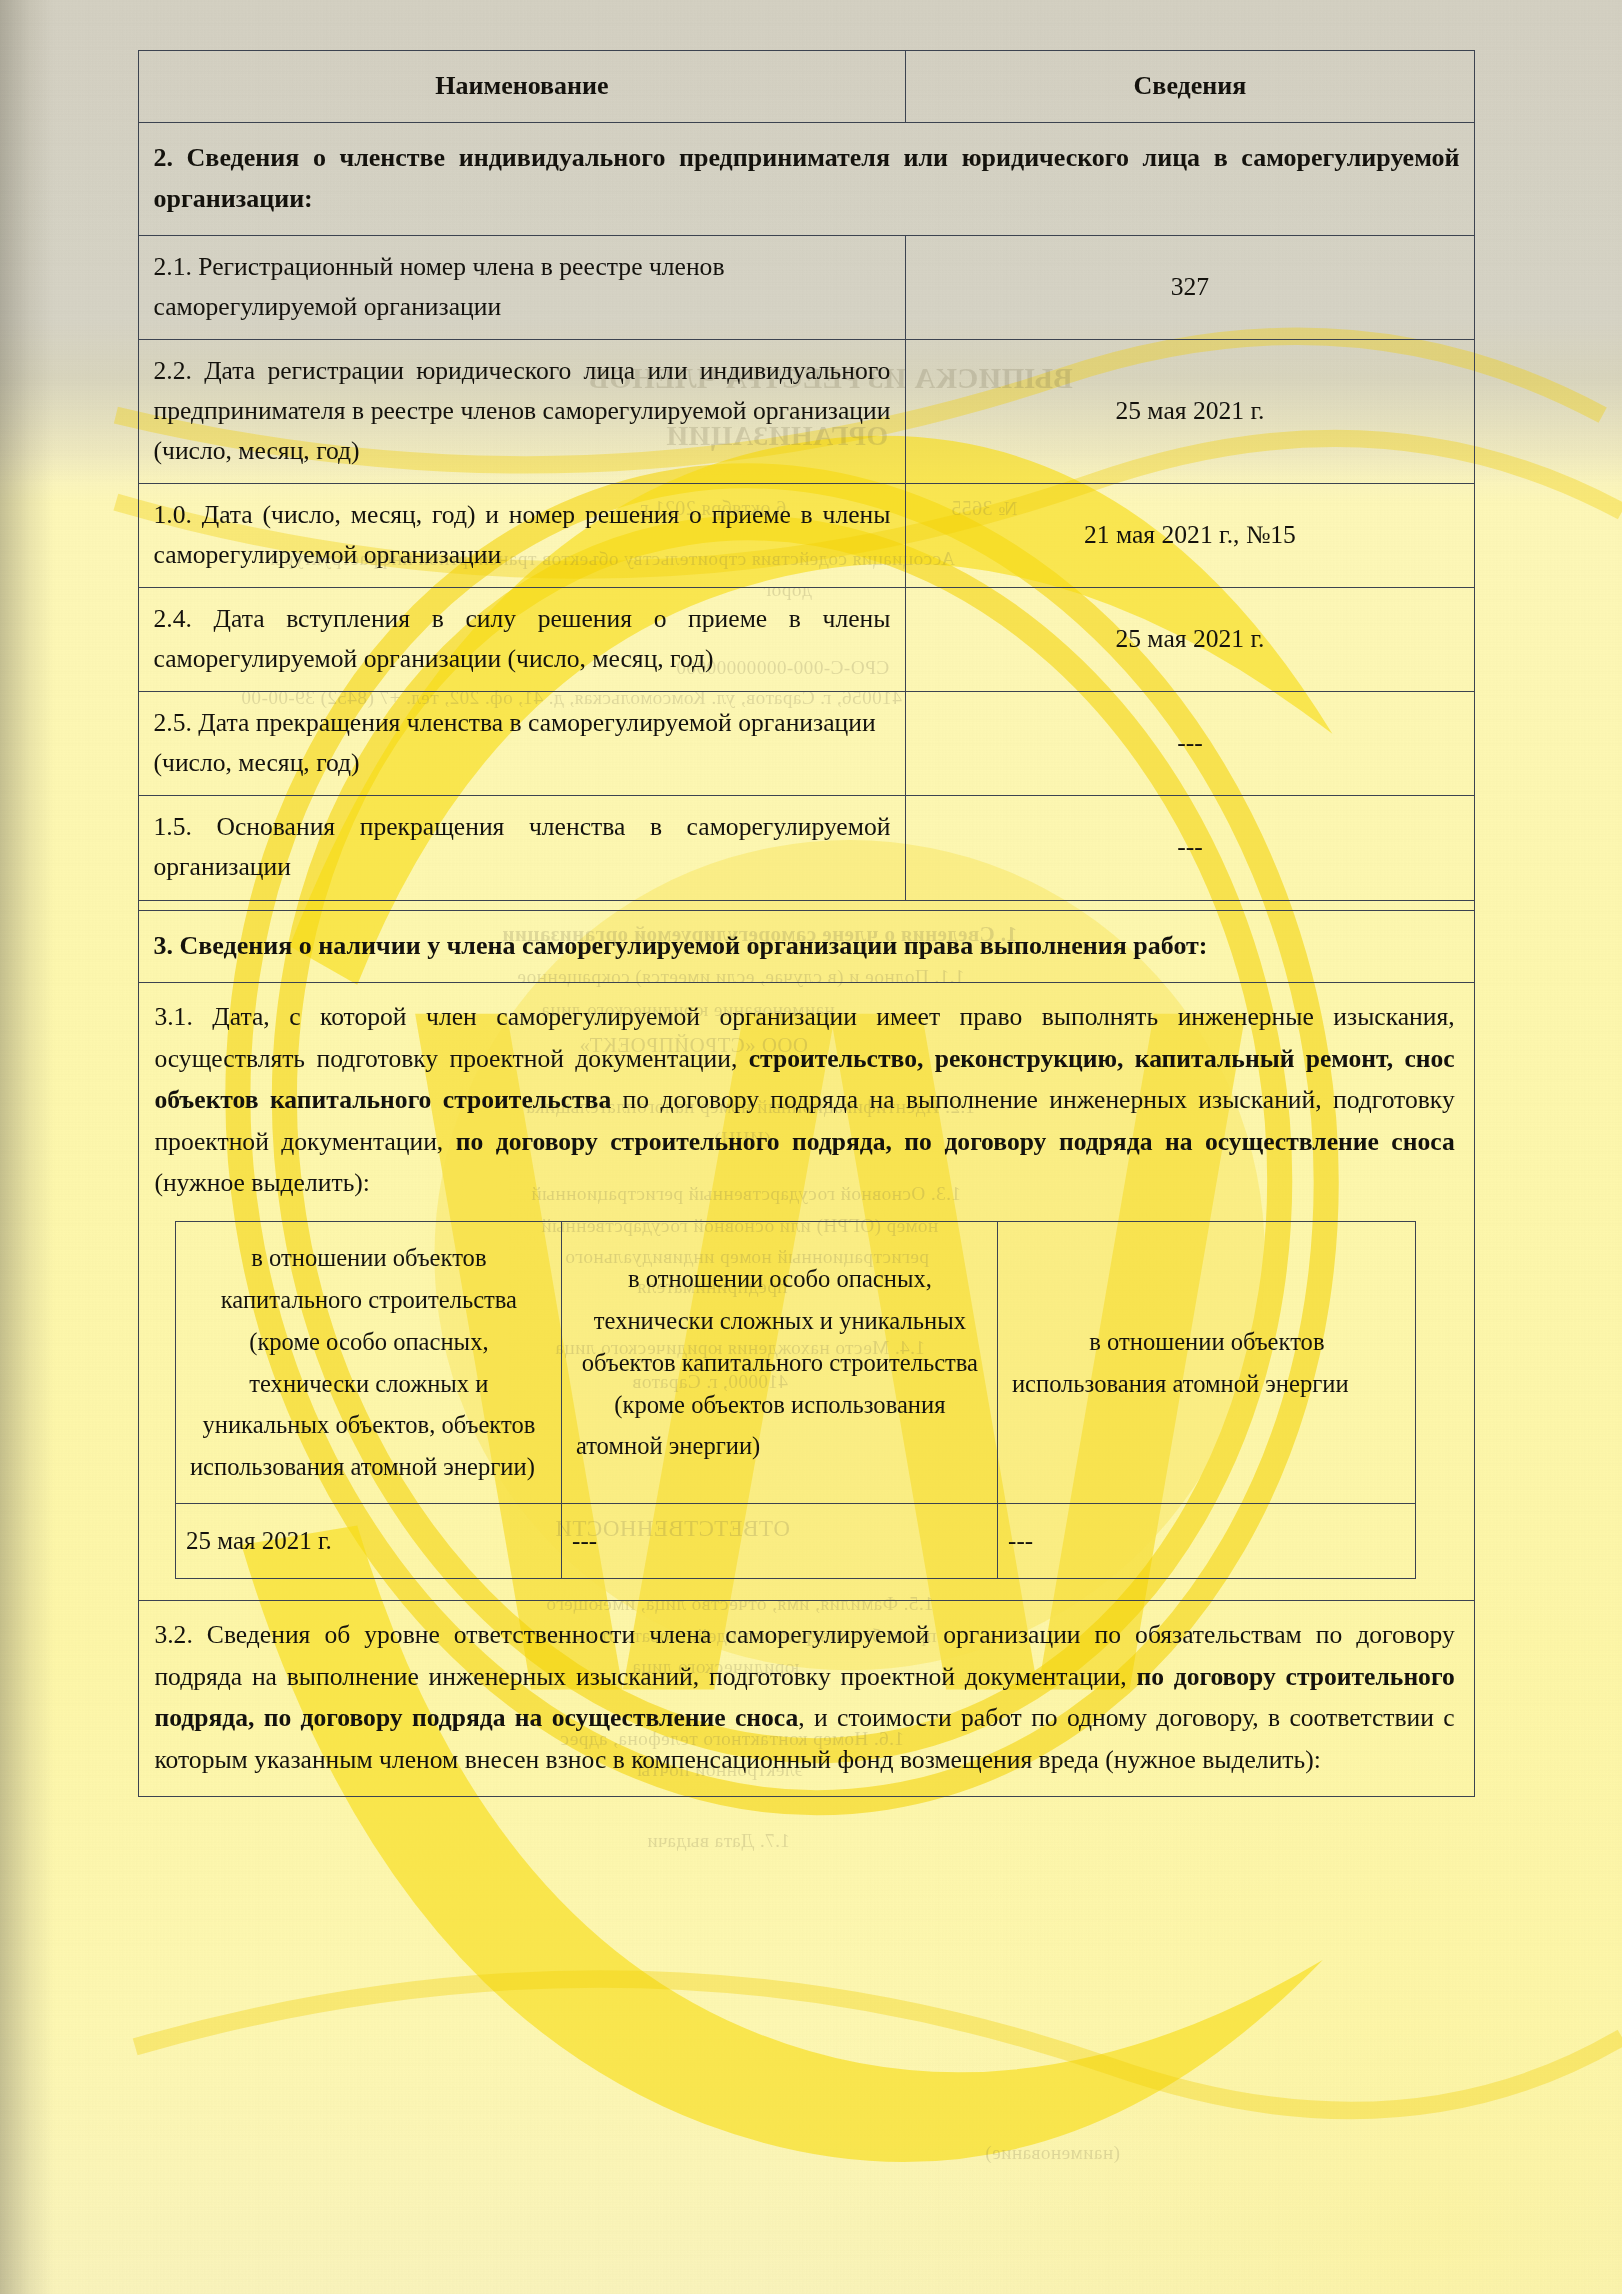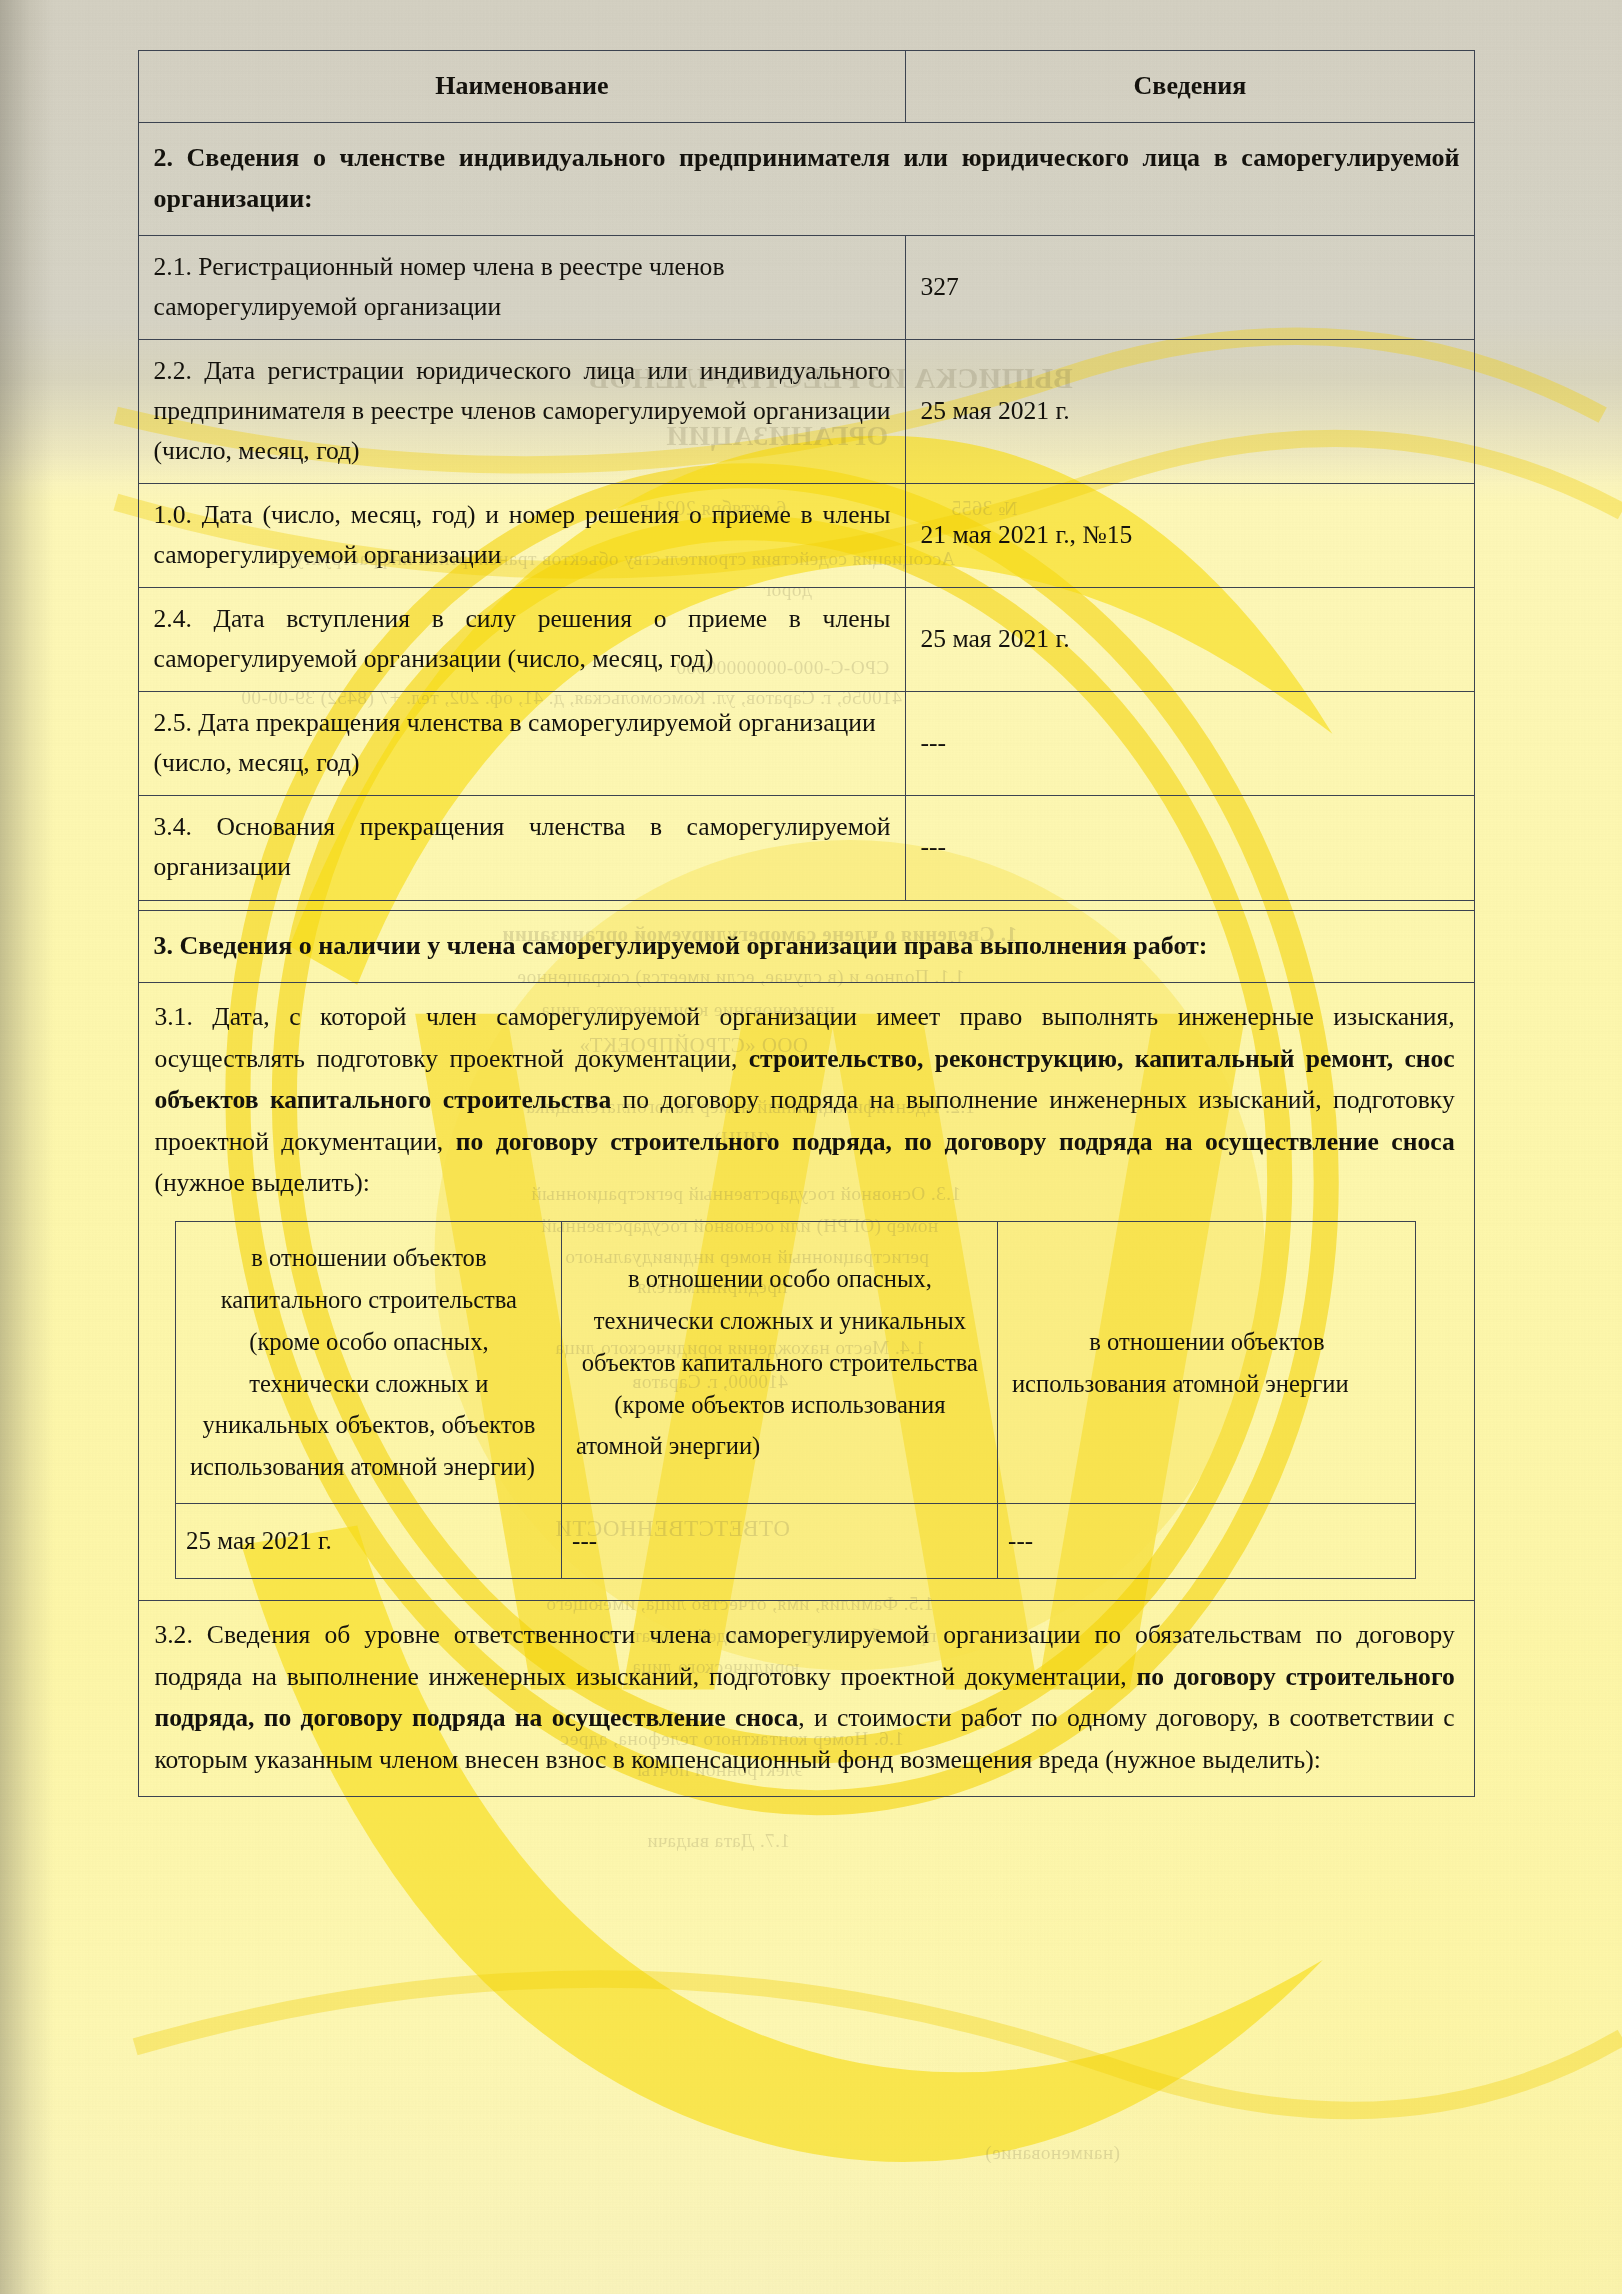--- a/index.html
+++ b/index.html
@@ -127,20 +127,21 @@
     font-size: 26px;
     line-height: 1.6;
     padding-top: 13.5px;
     padding-bottom: 15.4px;
   }
   td.section-head.justify { text-align: justify; text-align-last: left; }
 
   td.label       { text-align: left; }
   td.label.just  { text-align: justify; text-align-last: left; margin-left: 24px; }
   td.value {
+    text-align: center;
     vertical-align: middle;
     font-size: 25.6px;
   }
   td.value.dash { letter-spacing: 0px; }
 
   td.para {
     text-align: justify;
     text-align-last: left;
     line-height: 1.62;
     padding: 13.5px 19.3px 15.4px 15.4px;
@@ -278,21 +279,21 @@
       <td class="label just">2.4. Дата вступления в силу решения о приеме в члены саморегулируемой организации (число, месяц, год)</td>
       <td class="value">25 мая 2021 г.</td>
     </tr>
 
     <tr>
       <td class="label">2.5. Дата прекращения членства в саморегулируемой организации (число, месяц, год)</td>
       <td class="value dash">---</td>
     </tr>
 
     <tr>
-      <td class="label just">3.4. Основания прекращения членства в саморегулируемой организации</td>
+      <td class="label just">1.5. Основания прекращения членства в саморегулируемой организации</td>
       <td class="value dash">---</td>
     </tr>
 
     <tr class="spacer-row">
       <td colspan="2"></td>
     </tr>
 
     <tr>
       <td class="section-head" colspan="2">3. Сведения о наличии у члена саморегулируемой организации права выполнения работ:</td>
     </tr>

